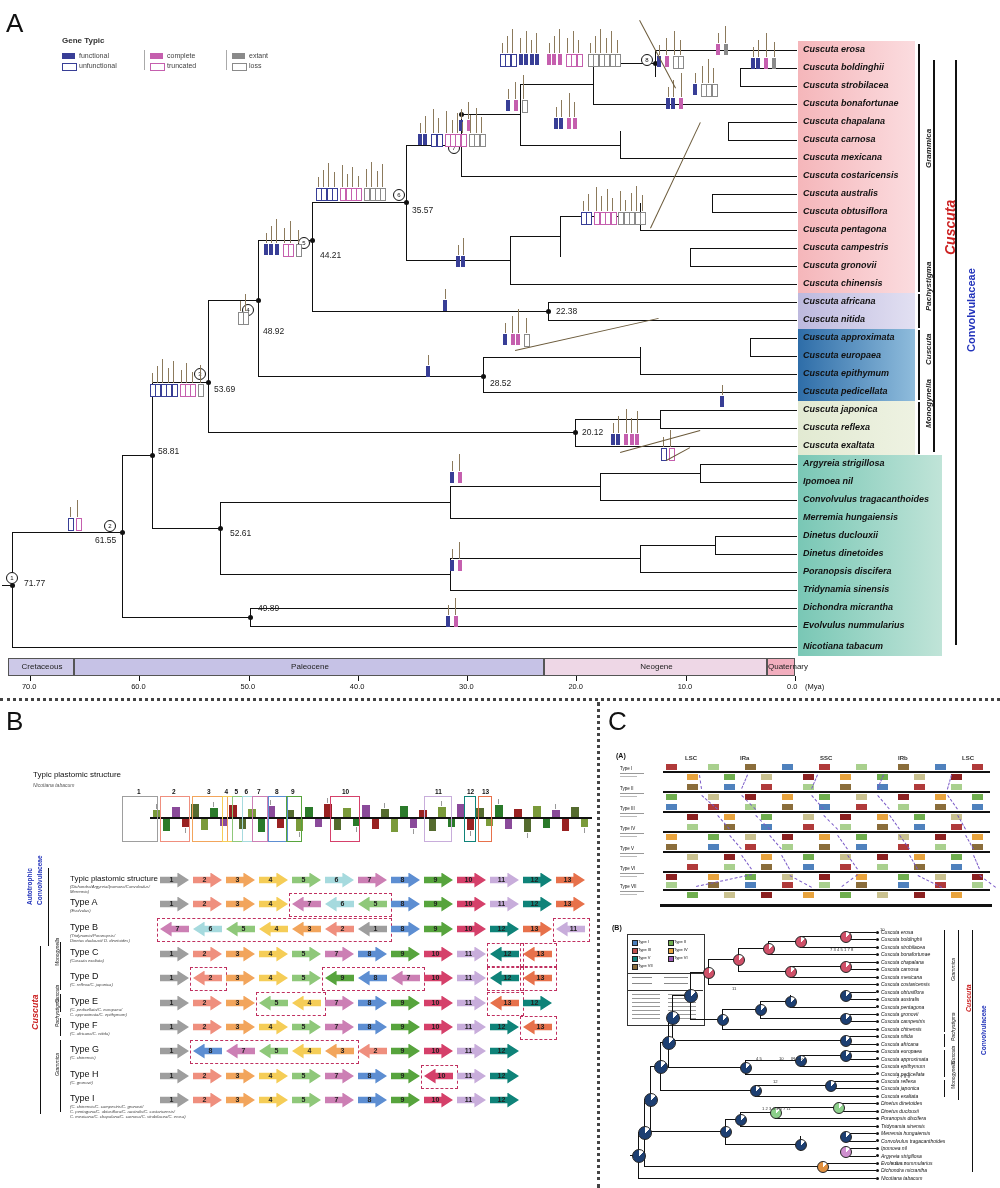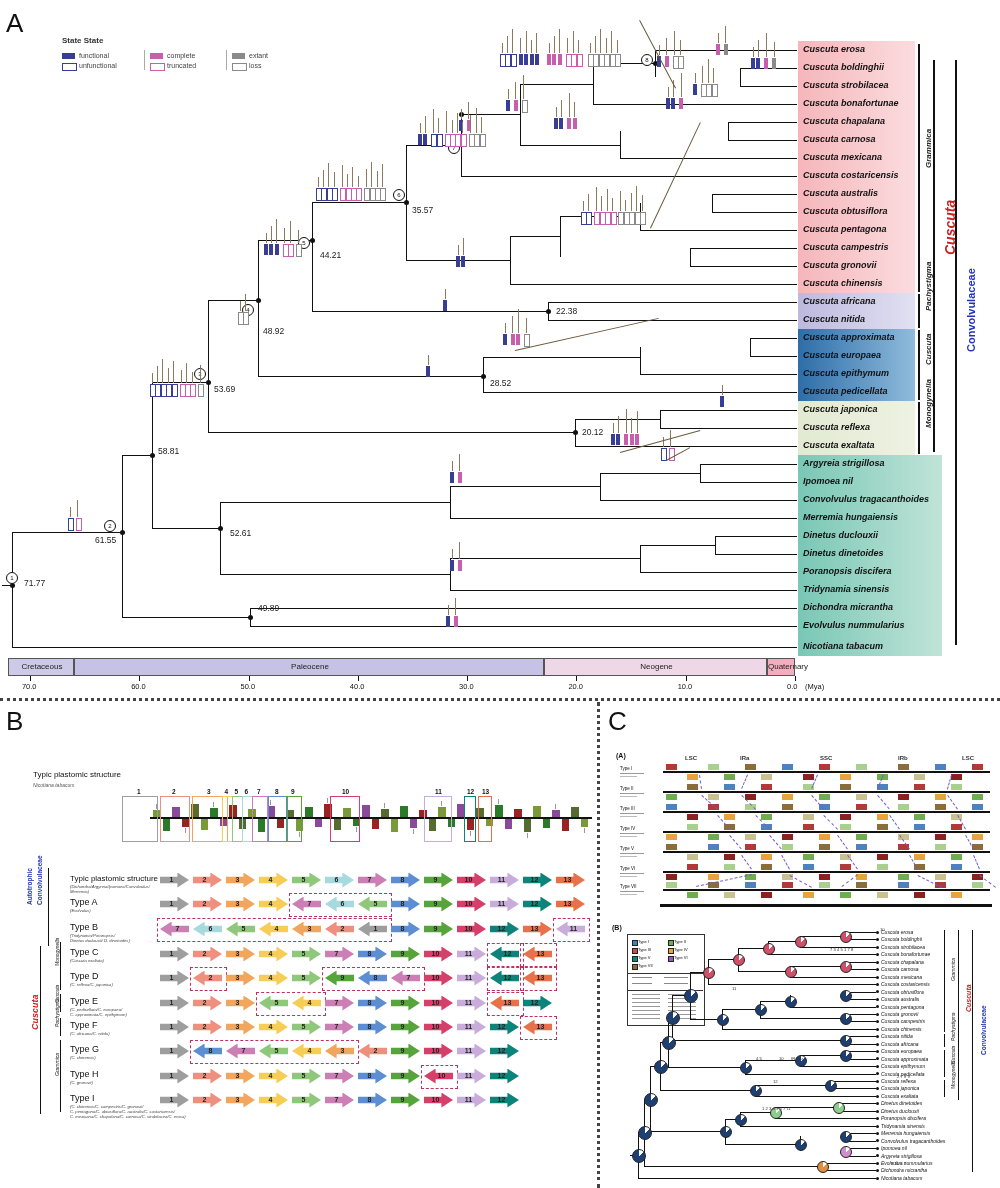--- a/index.html
+++ b/index.html
@@ -12,21 +12,21 @@
   .circ{width:10px;height:10px;border:1px solid #111;border-radius:50%;background:#fff;
         font-size:6px;text-align:center;line-height:10px;}
 </style>
 </head>
 <body>
 
 <div id="root">
   <div class="abs" style="left:6px;top:8px;font-size:26px;">A</div>
   <div class="abs" style="left:6px;top:706px;font-size:26px;">B</div>
   <div class="abs" style="left:608px;top:706px;font-size:26px;">C</div>
-  <div class="abs" style="left:62px;top:36px;font-size:8px;font-weight:bold;color:#333;">State State</div>
+  <div class="abs" style="left:62px;top:36px;font-size:8px;font-weight:bold;color:#333;">Gene Typic</div>
   <div class="abs" style="left:616px;top:752px;font-size:7px;font-weight:bold;">(A)</div>
   <div class="abs" style="left:612px;top:924px;font-size:7px;font-weight:bold;">(B)</div>
   <div id="layerA" class="abs" style="left:0;top:0;width:1000px;height:700px;">
       <div class="abs" style="left: 62px; top: 53px; width: 13px; height: 6px; background: rgb(56, 62, 150);"></div>
       <div class="abs" style="left: 79px; top: 52px; width: 0px; height: 0px; white-space: nowrap; font-size: 7px; color: rgb(68, 68, 68);">functional</div>
       <div class="abs" style="left: 62px; top: 63px; width: 13px; height: 6px; background: rgb(255, 255, 255); border: 1px solid rgb(56, 62, 150);"></div>
       <div class="abs" style="left: 79px; top: 62px; width: 0px; height: 0px; white-space: nowrap; font-size: 7px; color: rgb(68, 68, 68);">unfunctional</div>
       <div class="abs" style="left: 150px; top: 53px; width: 13px; height: 6px; background: rgb(197, 95, 174);"></div>
       <div class="abs" style="left: 167px; top: 52px; width: 0px; height: 0px; white-space: nowrap; font-size: 7px; color: rgb(68, 68, 68);">complete</div>
       <div class="abs" style="left: 150px; top: 63px; width: 13px; height: 6px; background: rgb(255, 255, 255); border: 1px solid rgb(197, 95, 174);"></div>

